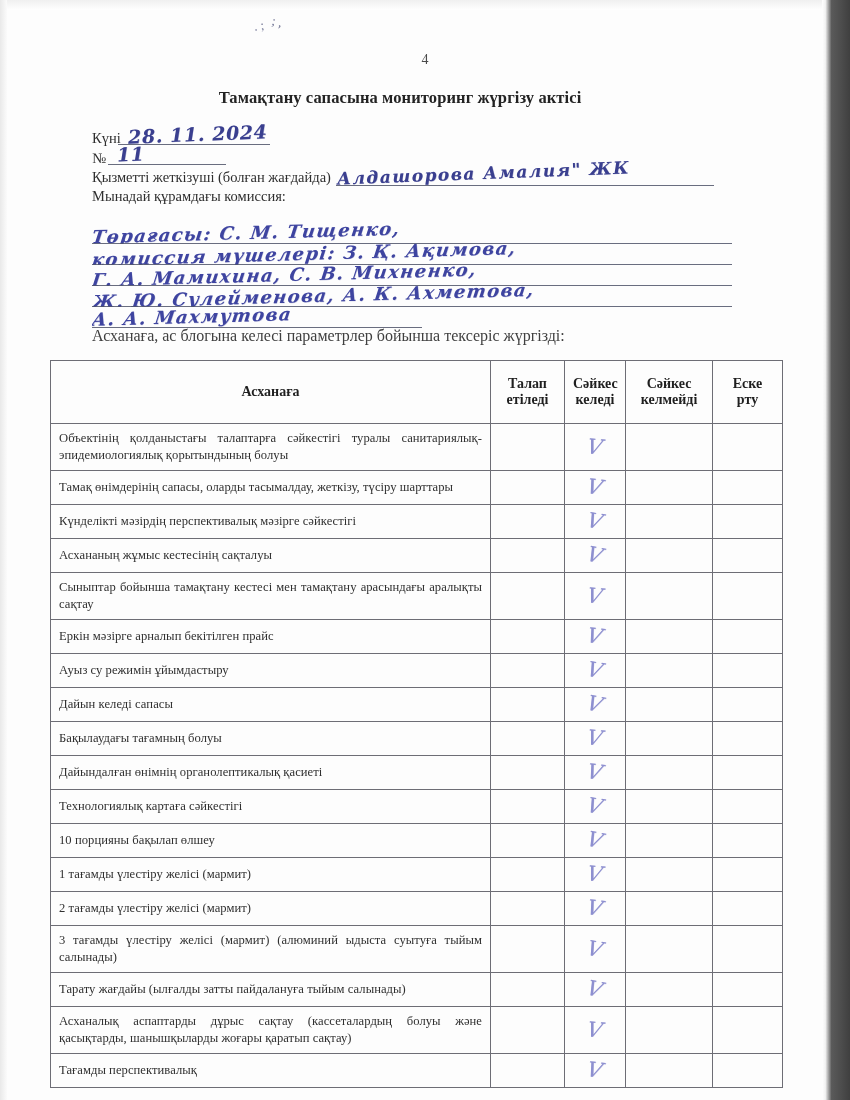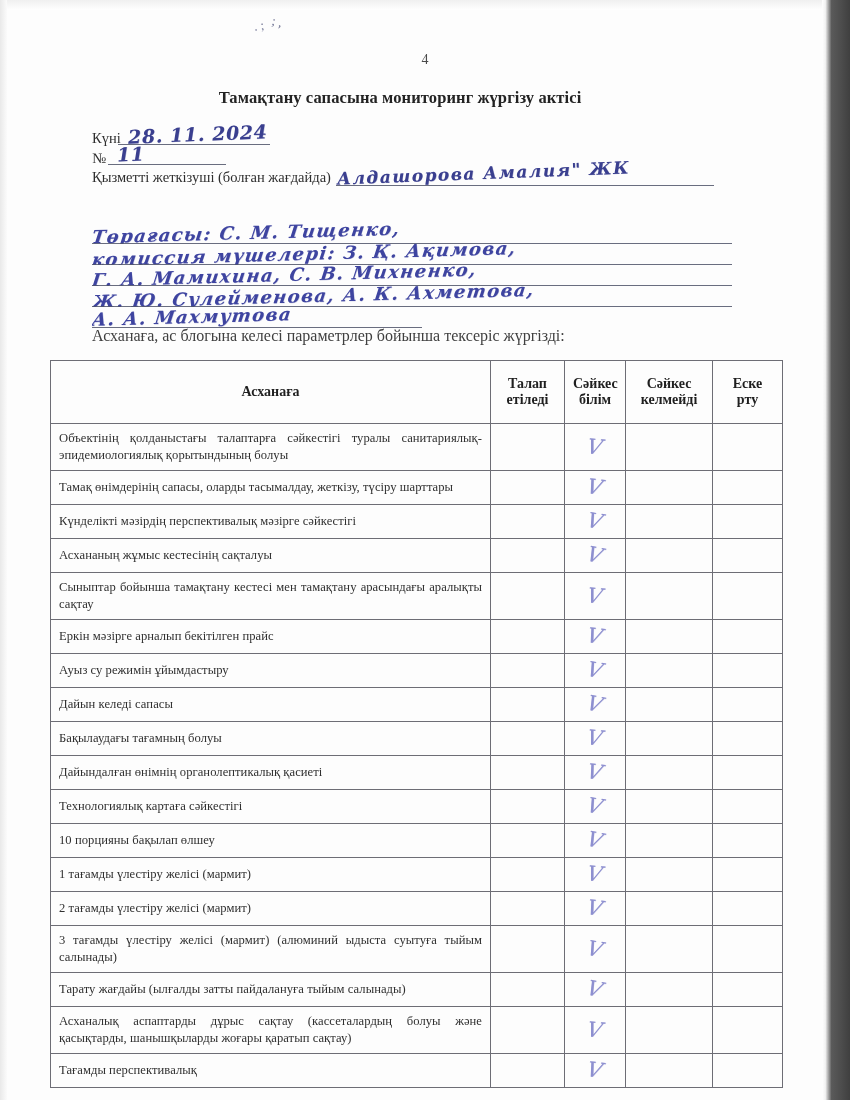--- a/index.html
+++ b/index.html
@@ -234,20 +234,23 @@
       <span class="rule" style="left:16px;width:118px;bottom:1px;"></span>
     </div>
 
 
     <div class="hline">
       <span class="lbl">Қызметті жеткізуші (болған жағдайда)</span>
       <span class="hw hw-lg" style="margin-left:2px;position:relative;top:-3px;letter-spacing:1.5px;skew:0;">Алдашорова Амалия" ЖК</span>
       <span class="rule" style="left:244px;width:378px;bottom:0px;"></span>
     </div>
 
+    <div class="hline">
+      <span class="lbl">Мынадай құрамдағы комиссия:</span>
+    </div>
   </div>
 
   <div id="commission">
     <div class="hwrow" style="top:0px;">
       <span class="hwtxt">Төрағасы: С. М. Тищенко,</span>
       <span class="rule"></span>
     </div>
     <div class="hwrow" style="top:21px;">
       <span class="hwtxt">комиссия мүшелері: З. Қ. Ақимова,</span>
       <span class="rule"></span>
@@ -273,21 +276,21 @@
       <col class="c-param">
         <col class="c-req">
         <col class="c-ok">
         <col class="c-no">
         <col class="c-note">
     </colgroup>
     <thead>
       <tr>
         <th>Асханаға</th>
         <th>Талап етіледі</th>
-        <th>Сәйкес білім</th>
+        <th>Сәйкес келеді</th>
         <th>Сәйкес келмейді</th>
         <th>Еске рту</th>
       </tr>
     </thead>
     <tbody id="tbody">
         <tr>
           <td class="param">Объектінің қолданыстағы талаптарға сәйкестігі туралы санитариялық-эпидемиологиялық қорытындының болуы</td>
           <td class="mark"></td>
           <td class="mark"><span class="check" style="transform: rotate(5deg) skewX(-6deg);">V</span></td>
           <td class="mark"></td>

